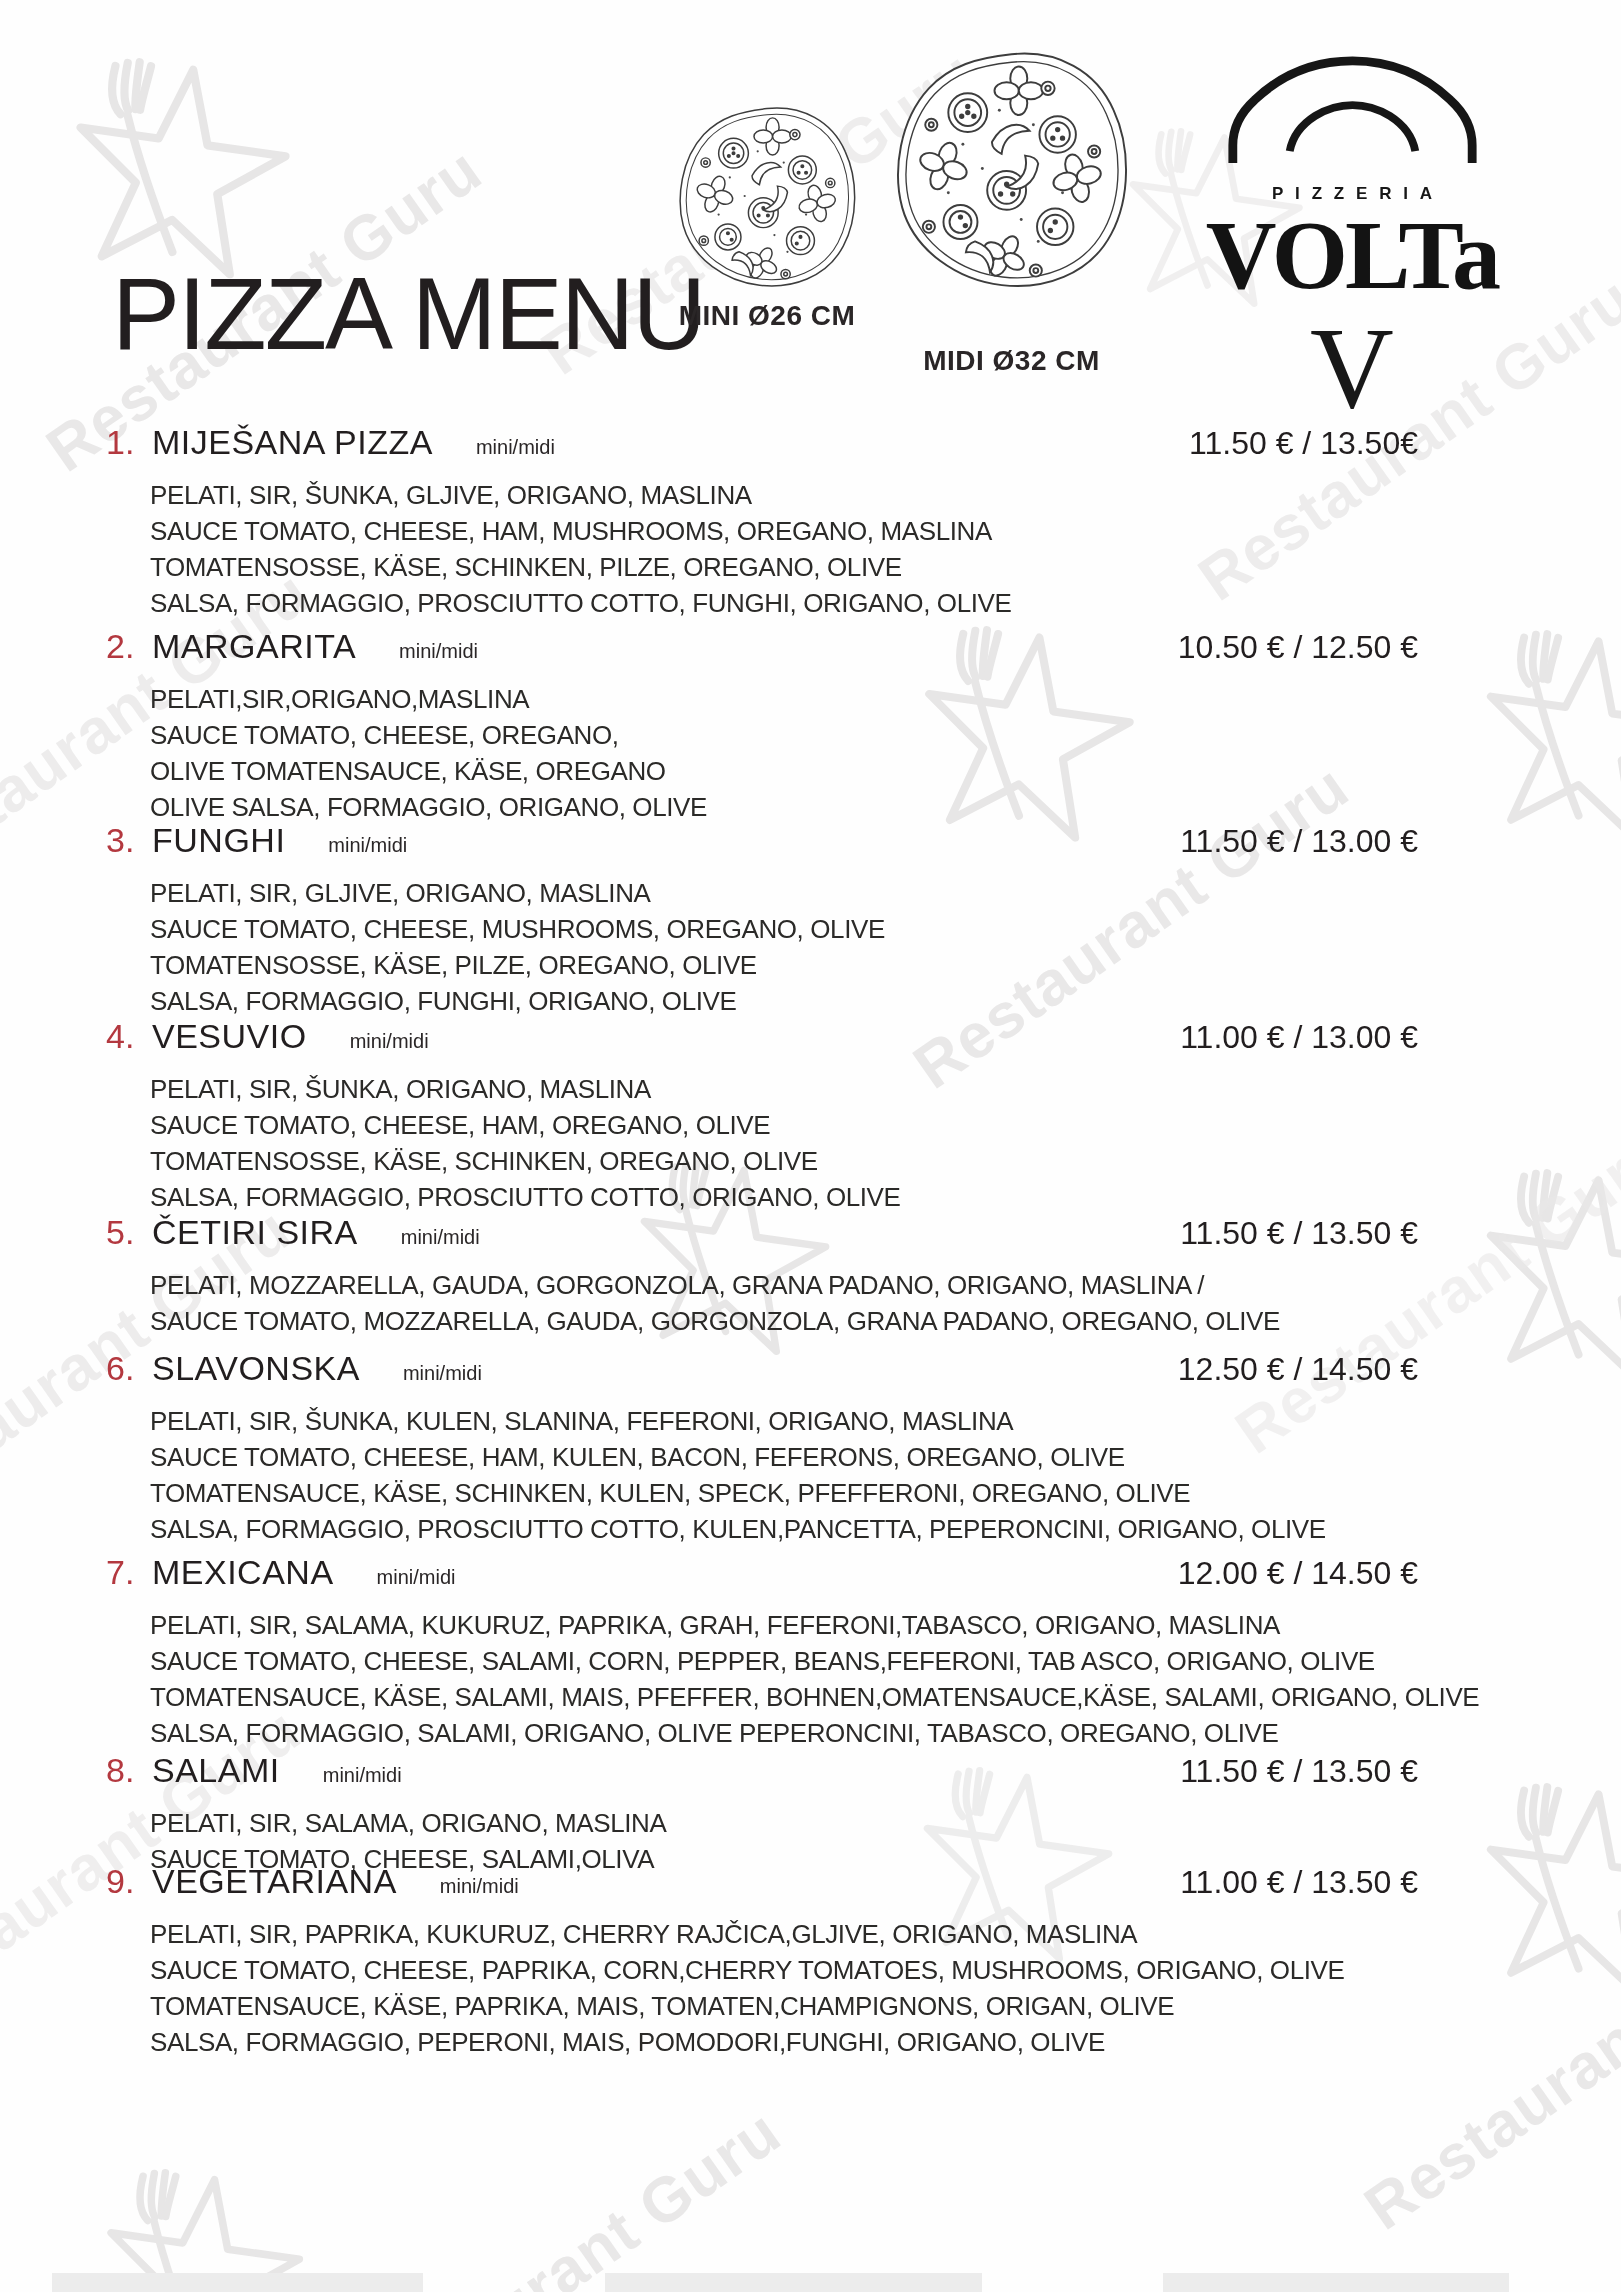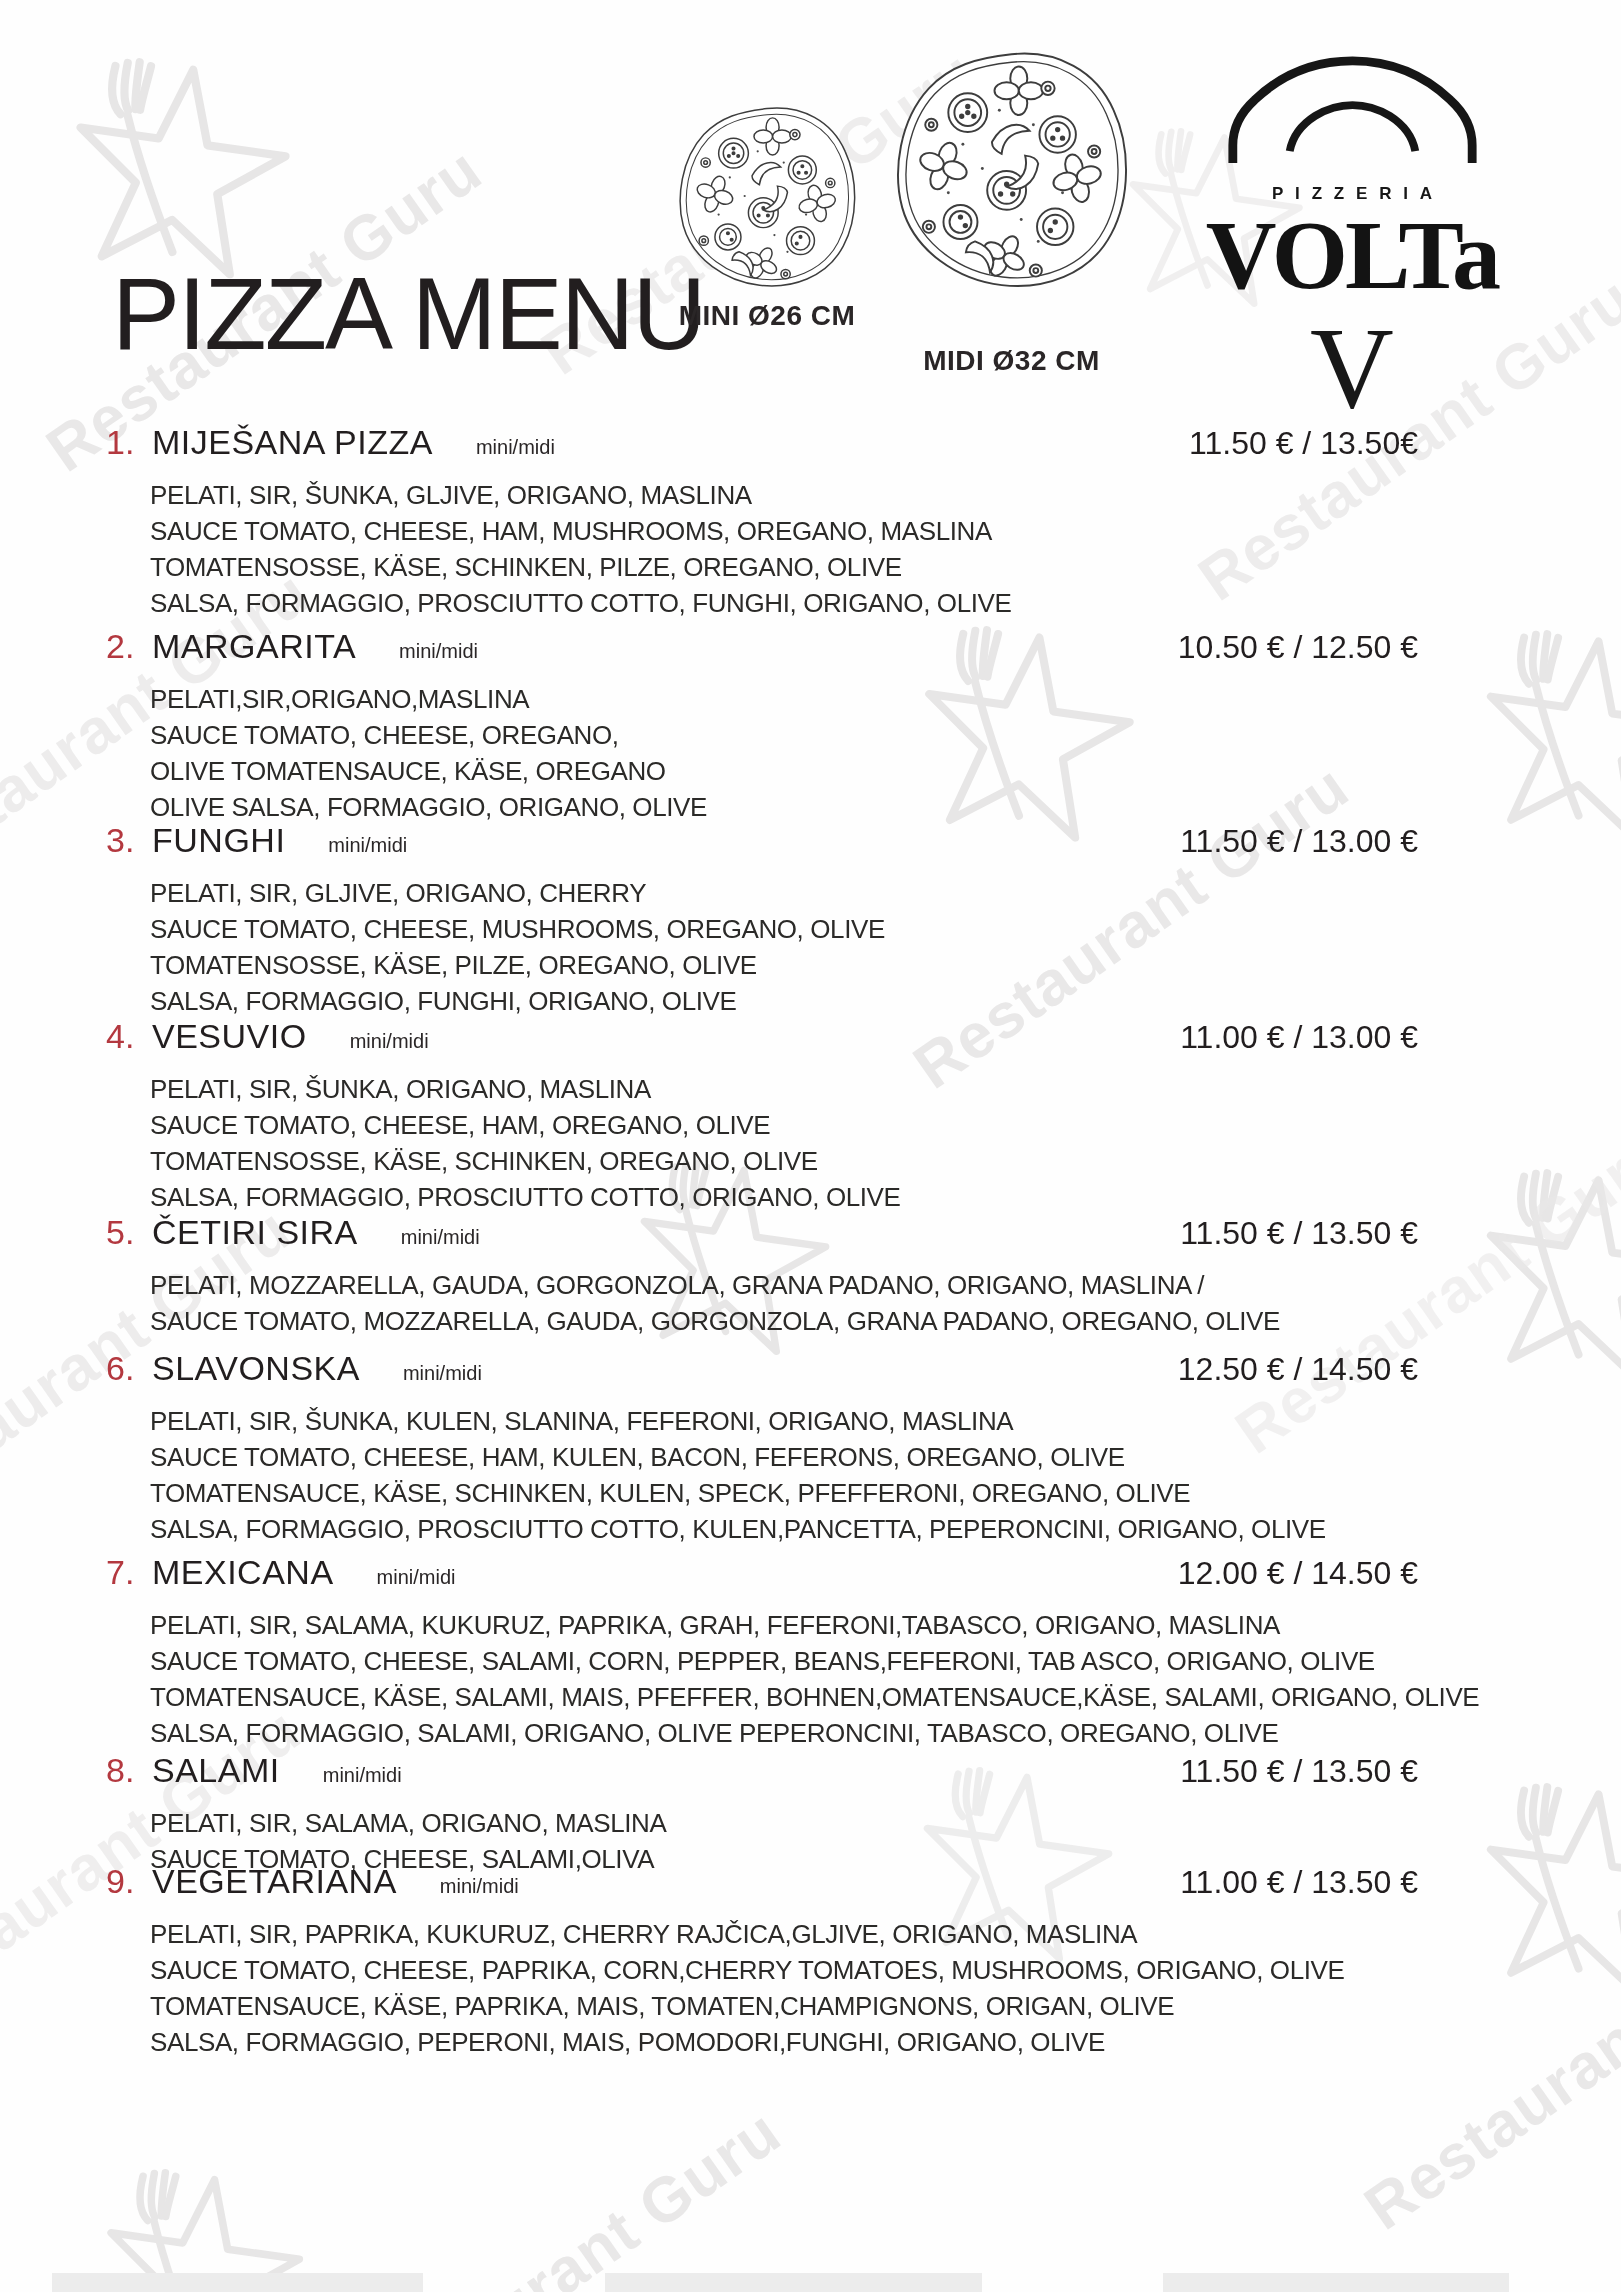--- a/index.html
+++ b/index.html
@@ -310,21 +310,21 @@
   </div>
 
   <div class="item">
     <div class="item-head">
       <span class="item-num">3.</span>
       <span class="item-name">FUNGHI</span>
       <span class="item-size">mini/midi</span>
       <span class="item-price">11.50 € / 13.00 €</span>
     </div>
     <div class="item-ings">
-          <div>PELATI, SIR, GLJIVE, ORIGANO, CHERRY</div>
+          <div>PELATI, SIR, GLJIVE, ORIGANO, MASLINA</div>
           <div>SAUCE TOMATO, CHEESE, MUSHROOMS, OREGANO, OLIVE</div>
           <div>TOMATENSOSSE, KÄSE, PILZE, OREGANO, OLIVE</div>
           <div>SALSA, FORMAGGIO, FUNGHI, ORIGANO, OLIVE</div>
         </div>
   </div>
 
   <div class="item">
     <div class="item-head">
       <span class="item-num">4.</span>
       <span class="item-name">VESUVIO</span>

